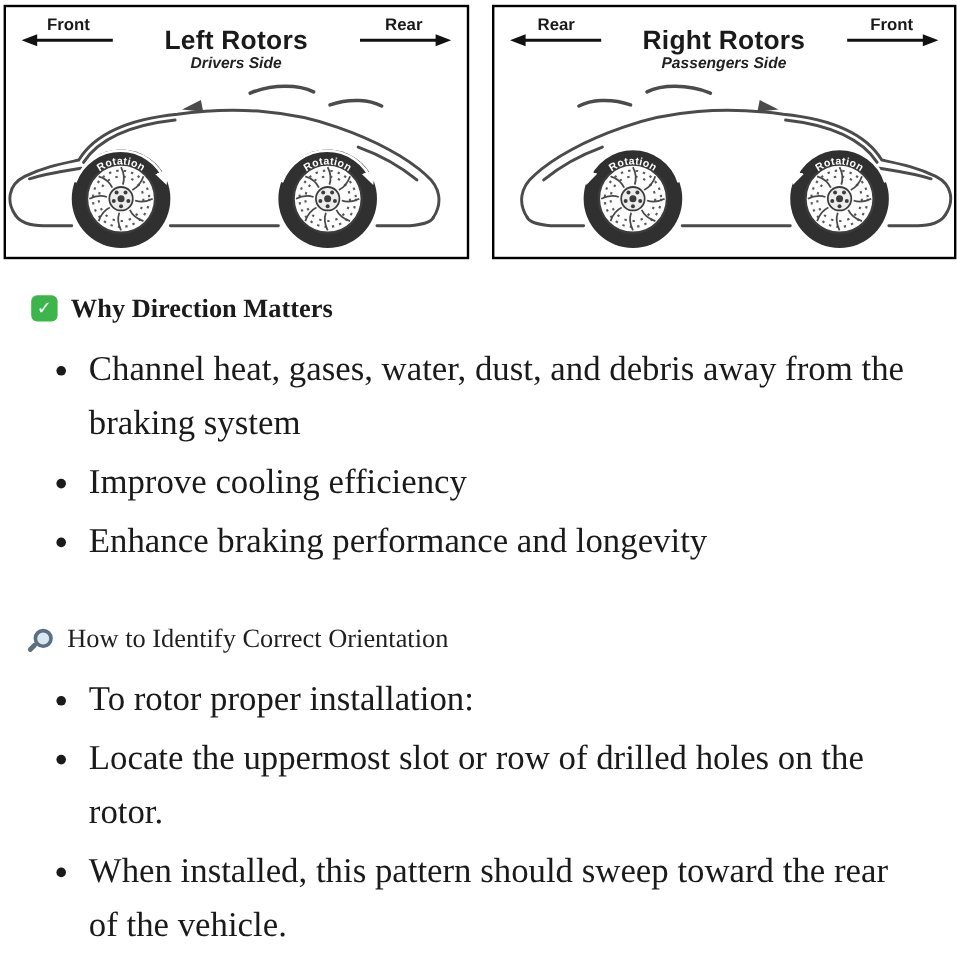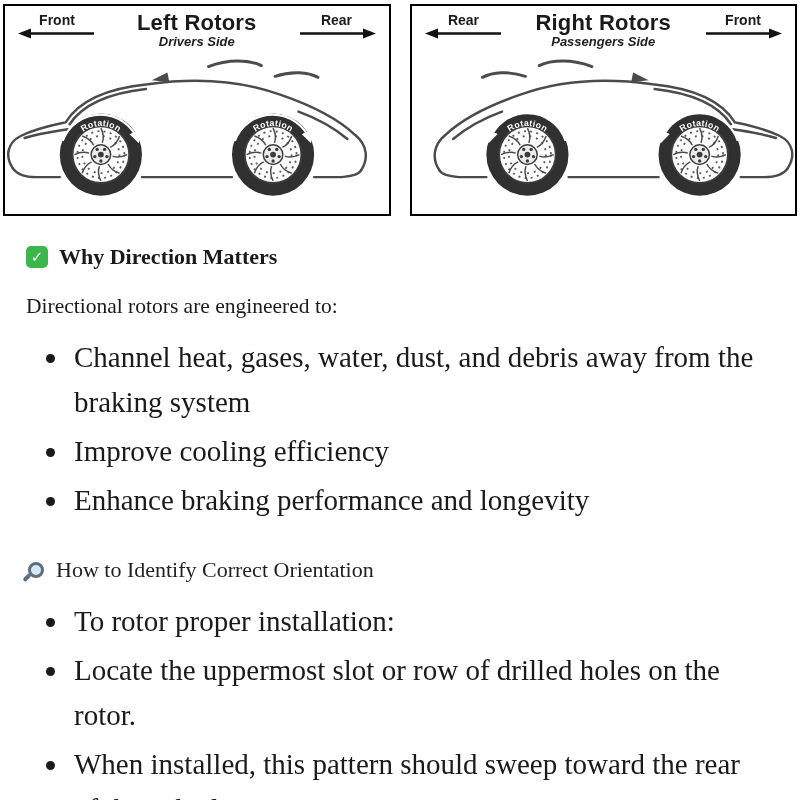--- a/index.html
+++ b/index.html
@@ -9,21 +9,21 @@
     background: #ffffff; color: #1a1a1a;
     font-family: "Liberation Serif", serif;
   }
 
   
   .diagram { display: flex; gap: 19px; padding: 4px 3px 0 3px; }
   .panel {
     flex: 1; border: 2.5px solid #000; background: #fff;
     position: relative; height: 212px; overflow: hidden;
   }
-  .panel-header { text-align: center; padding-top: 5px; line-height: 1.05; }
+  .panel-header { text-align: center; padding-top: 16px; line-height: 1.05; }
   .panel-title {
     font-family: "Liberation Sans", sans-serif;
     font-size: 22px; font-weight: 700; letter-spacing: .2px;
   }
   .panel-subtitle {
     font-family: Liberation Sans, sans-serif;
     font-size: 13px; font-weight: 700; font-style: italic; color: #222;
     margin-top: 1px;
   }
   .dir { position: absolute; top: 7px; width: 80px; text-align: center; }
@@ -41,21 +41,21 @@
   }
 
   
   .content { padding: 0 30px 0 26px; }
   .intro { font-size: 21.5px; line-height: 1.56; margin: 18px 0 0 0; }
   .sec-heading {
     font-size: 22px; font-weight: 700; margin: 28px 0 0 0;
     display: flex; align-items: center; gap: 11px;
   }
   .sec-heading2 {
-    font-size: 22px; font-weight: 400; margin: 34px 0 0 0; color: #1f1f1f;
+    font-size: 22px; font-weight: 400; margin: 45px 0 0 0; color: #1f1f1f;
     display: flex; align-items: center; gap: 12px;
   }
   .lead { font-size: 21.5px; margin: 24px 0 0 0; }
   ul.bullets { margin: 16px 0 0 0; padding: 0 0 0 44px; }
   ul.bullets li { font-size: 29px; line-height: 1.55; margin: 0 0 4px 0; padding-left: 4px; }
 
   
   .check-icon {
     display: inline-block; width: 22px; height: 22px; flex: 0 0 22px;
     background: #3cb54a; border-radius: 5px; color: #fff;
@@ -239,21 +239,20 @@
 </div>
 
 <div class="content">
 
 
   <h2 class="sec-heading">
     <span class="check-icon">✓</span>
     <span>Why Direction Matters</span>
   </h2>
 
-  <p class="lead">Directional rotors are engineered to:</p>
 
   <ul class="bullets">
     <li>Channel heat, gases, water, dust, and debris away from the braking system</li>
     <li>Improve cooling efficiency</li>
     <li>Enhance braking performance and longevity</li>
   </ul>
 
   <h2 class="sec-heading2">
     <span class="mag-icon"></span>
     <span>How to Identify Correct Orientation</span>

